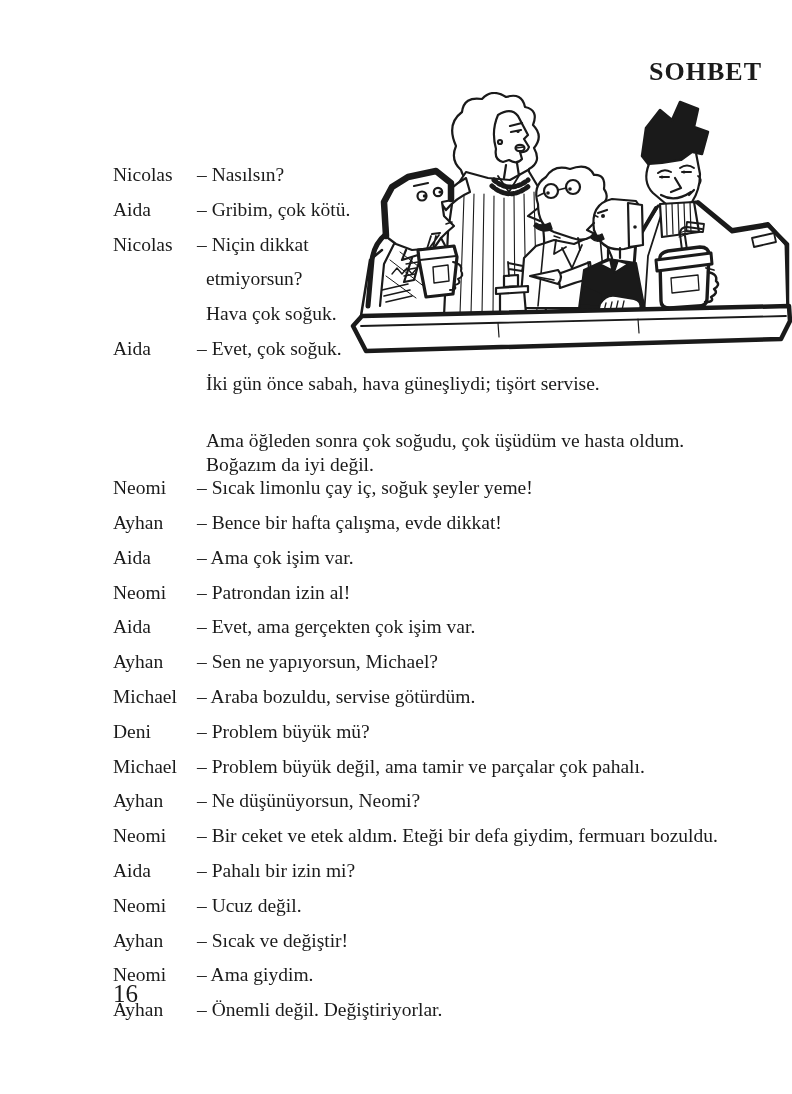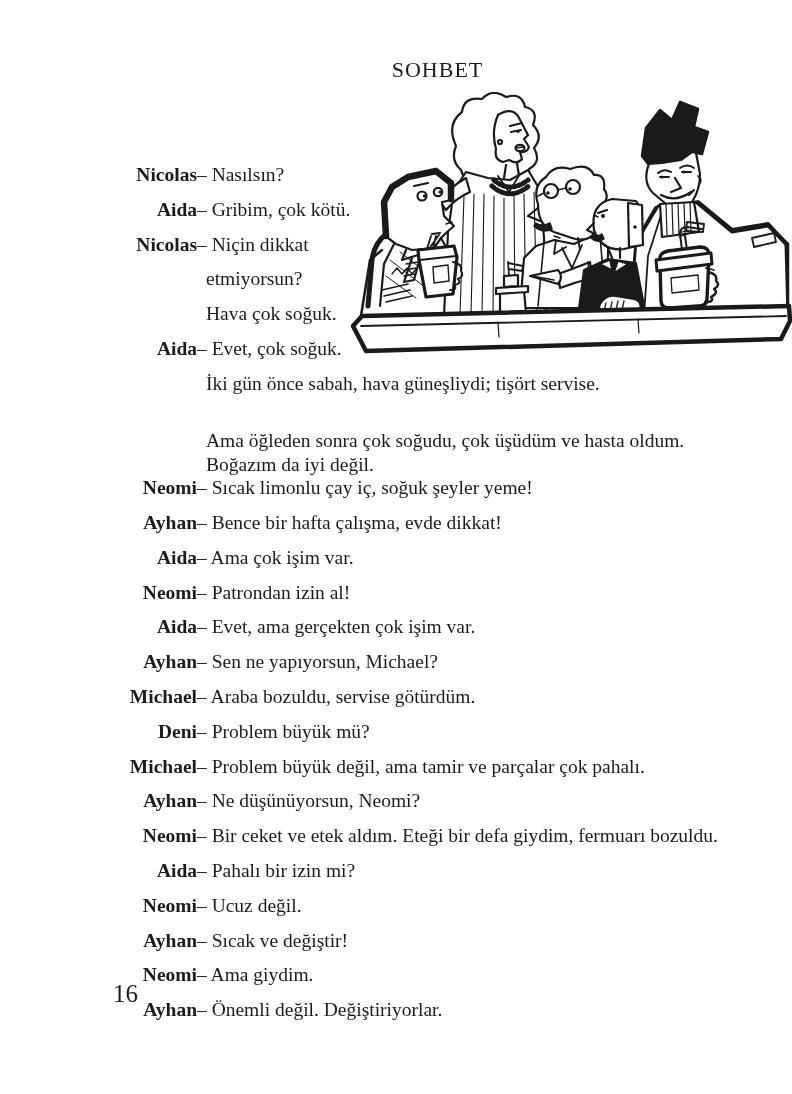--- a/index.html
+++ b/index.html
@@ -6,31 +6,31 @@
   body{
     width:792px;height:1094px;
     background:#ffffff;
     position:relative;
     font-family:"Liberation Serif","DejaVu Serif",serif;
     color:#1b1b1b;
     overflow:hidden;
   }
   .title{
     position:absolute;top:57px;left:113px;right:30px;
-    text-align:center;
-    font-size:22px;font-weight:normal;letter-spacing:1px;
+    text-align:right;
+    font-size:26px;font-weight:bold;letter-spacing:1px;
   }
   .illustration{
     position:absolute;left:348px;top:92px;width:444px;height:268px;
   }
   .row{
     position:absolute;left:113px;right:6px;height:26px;
     font-size:19.5px;line-height:24px;white-space:nowrap;
   }
-  .speaker{display:inline-block;width:84px;font-weight:bold;vertical-align:top;text-align:right;}
+  .speaker{display:inline-block;width:84px;font-weight:normal;vertical-align:top;}
   .cont .text{margin-left:9px;}
   .pageno{
     position:absolute;left:113px;top:980px;font-size:25px;
   }
 </style>
 </head>
 <body>
 
 <div class="title">SOHBET</div>
 

